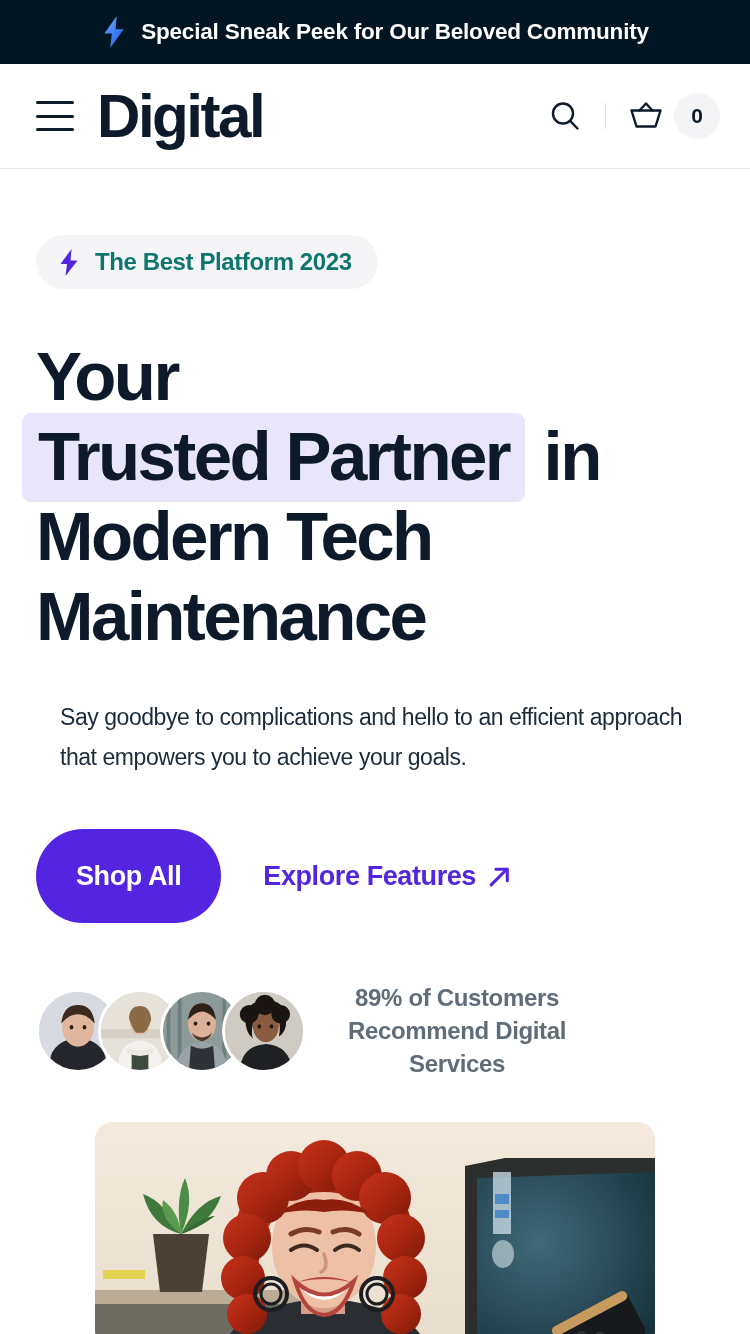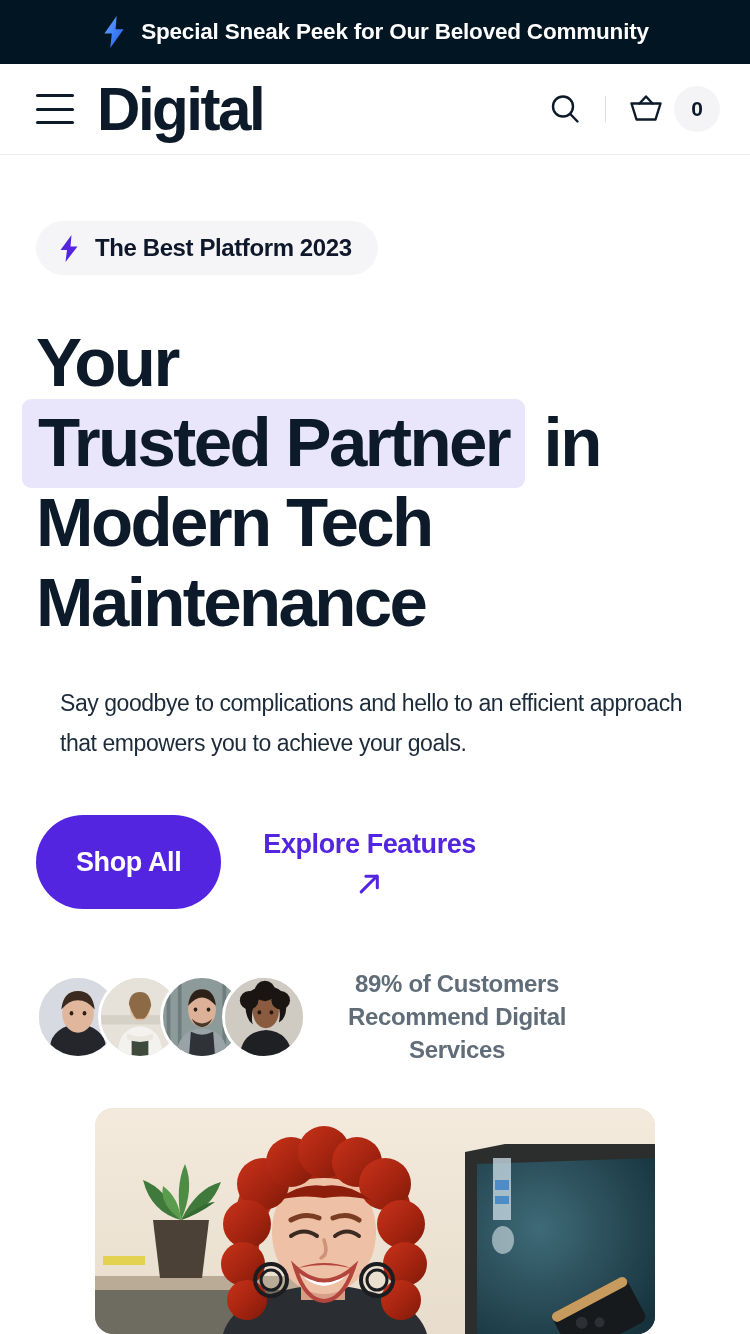--- a/index.html
+++ b/index.html
@@ -26,21 +26,21 @@
   .announce-text {
     color:#ffffff;
     font-size:22.5px;
     font-weight:bold;
     letter-spacing:-0.2px;
     white-space:nowrap;
   }
 
   
   .header {
-    height:91px;
+    height:105px;
     background:#ffffff;
     border-bottom:1px solid #e9e9ec;
     display:flex;
     align-items:center;
     padding:0 30px 0 36px;
   }
   .burger {
     width:38px; height:30px;
     display:flex; flex-direction:column; justify-content:space-between;
     cursor:pointer;
@@ -98,21 +98,21 @@
     gap:15px;
     background:#f5f5f7;
     border-radius:999px;
     padding:13px 26px 13px 22px;
     margin-top:66px;
   }
   .badge-bolt { width:22px; height:27px; display:block; }
   .badge-text {
     font-size:24px;
     font-weight:bold;
-    color:#0f172a;
+    color:#0f766e;
     letter-spacing:-0.4px;
     white-space:nowrap;
   }
 
   h1.hero-title {
     margin-top:48px;
     font-size:69px;
     line-height:80px;
     font-weight:bold;
     letter-spacing:-2.6px;
@@ -161,21 +161,20 @@
     display:inline-flex;
     align-items:center;
     gap:11px;
     color:#5325e0;
     font-size:27px;
     font-weight:bold;
     letter-spacing:-0.4px;
     text-decoration:none;
     cursor:pointer;
     white-space:nowrap;
-    flex-direction:column;
   }
   .btn-link svg { width:25px; height:25px; display:block; }
 
   
   .proof {
     margin-top:58px;
     display:flex;
     align-items:center;
   }
   .avatars { display:flex; flex:0 0 auto; }

